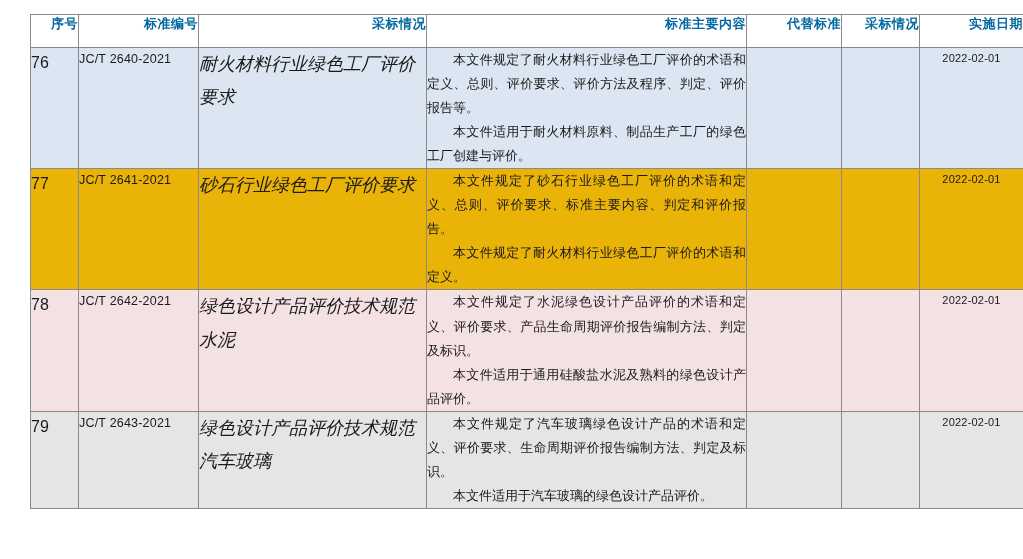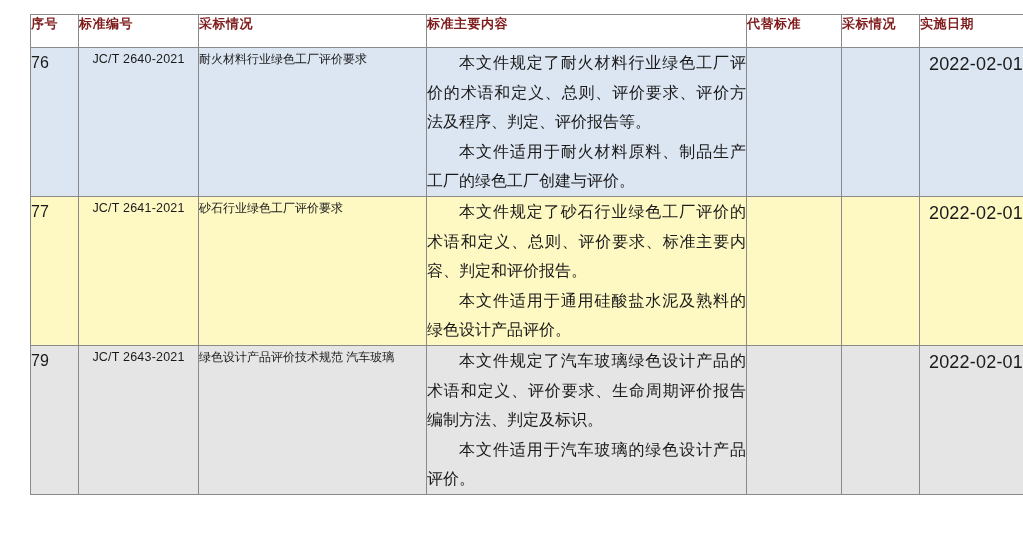--- a/index.html
+++ b/index.html
@@ -28,77 +28,78 @@
     font-size: 12.5px;
     color: #1a1a1a;
   }
   table.std-table th,
   table.std-table td {
     border: 1px solid #8a8a8a;
     vertical-align: top;
     padding: 0;
   }
   thead th {
-    text-align: left;
+    text-align: right;
     font-weight: bold;
     font-size: 13px;
     height: 32px;
     vertical-align: middle;
     background: #ffffff;
-    color: #7f1d1d;
+    color: #0369a1;
     letter-spacing: 0.5px;
   }
   .c-seq    { width: 48px; }
   .c-code   { width: 120px; }
   .c-name   { width: 228px; }
   .c-content{ width: 320px; }
   .c-replace{ width: 95px; }
   .c-adopt  { width: 78px; }
   .c-date   { width: 104px; }
 
   td.cell {
     padding: 7px 7px 9px 7px;
     line-height: 1.85;
   }
   td.seq {
     text-align: left;
     padding-left: 8px;
     font-size: 16px;
   }
   td.code {
-    text-align: center;
+    text-align: left;
     padding-left: 9px;
     font-size: 12.5px;
     letter-spacing: 0.2px;
   }
   td.name {
     text-align: left;
     padding-left: 8px;
-    font-size: 12px;
+    font-size: 18px;
+    font-style: italic;
   }
   td.content {
     text-align: justify;
     padding-left: 9px;
     padding-right: 9px;
-    font-size: 16px;
+    font-size: 13px;
   }
   td.content p {
     margin: 0;
     text-indent: 2em;
   }
   td.date {
-    text-align: right;
-    font-size: 18px;
+    text-align: center;
+    font-size: 11px;
     letter-spacing: 0.2px;
   }
   td.blank { }
 
   
   tr.tint-blue  td { background: #dce6f2; }
-  tr.tint-green td { background: #fef9c3; }
+  tr.tint-green td { background: #eab308; }
   tr.tint-pink  td { background: #f3e1e4; }
   tr.tint-blue2 td { background: #e5e5e5; }
 </style>
 </head>
 <body>
 
 <div id="doc">
   <table class="std-table">
     <colgroup>
       <col class="c-seq">
@@ -132,20 +133,32 @@
         <td class="cell blank"></td>
         <td class="cell blank"></td>
         <td class="cell date">2022-02-01</td>
       </tr>
       <tr class="tint-green">
         <td class="cell seq">77</td>
         <td class="cell code">JC/T 2641-2021</td>
         <td class="cell name">砂石行业绿色工厂评价要求</td>
         <td class="cell content">
           <p>本文件规定了砂石行业绿色工厂评价的术语和定义、总则、评价要求、标准主要内容、判定和评价报告。</p>
+          <p>本文件规定了耐火材料行业绿色工厂评价的术语和定义。</p>
+        </td>
+        <td class="cell blank"></td>
+        <td class="cell blank"></td>
+        <td class="cell date">2022-02-01</td>
+      </tr>
+      <tr class="tint-pink">
+        <td class="cell seq">78</td>
+        <td class="cell code">JC/T 2642-2021</td>
+        <td class="cell name">绿色设计产品评价技术规范  水泥</td>
+        <td class="cell content">
+          <p>本文件规定了水泥绿色设计产品评价的术语和定义、评价要求、产品生命周期评价报告编制方法、判定及标识。</p>
           <p>本文件适用于通用硅酸盐水泥及熟料的绿色设计产品评价。</p>
         </td>
         <td class="cell blank"></td>
         <td class="cell blank"></td>
         <td class="cell date">2022-02-01</td>
       </tr>
       <tr class="tint-blue2">
         <td class="cell seq">79</td>
         <td class="cell code">JC/T 2643-2021</td>
         <td class="cell name">绿色设计产品评价技术规范   汽车玻璃</td>

